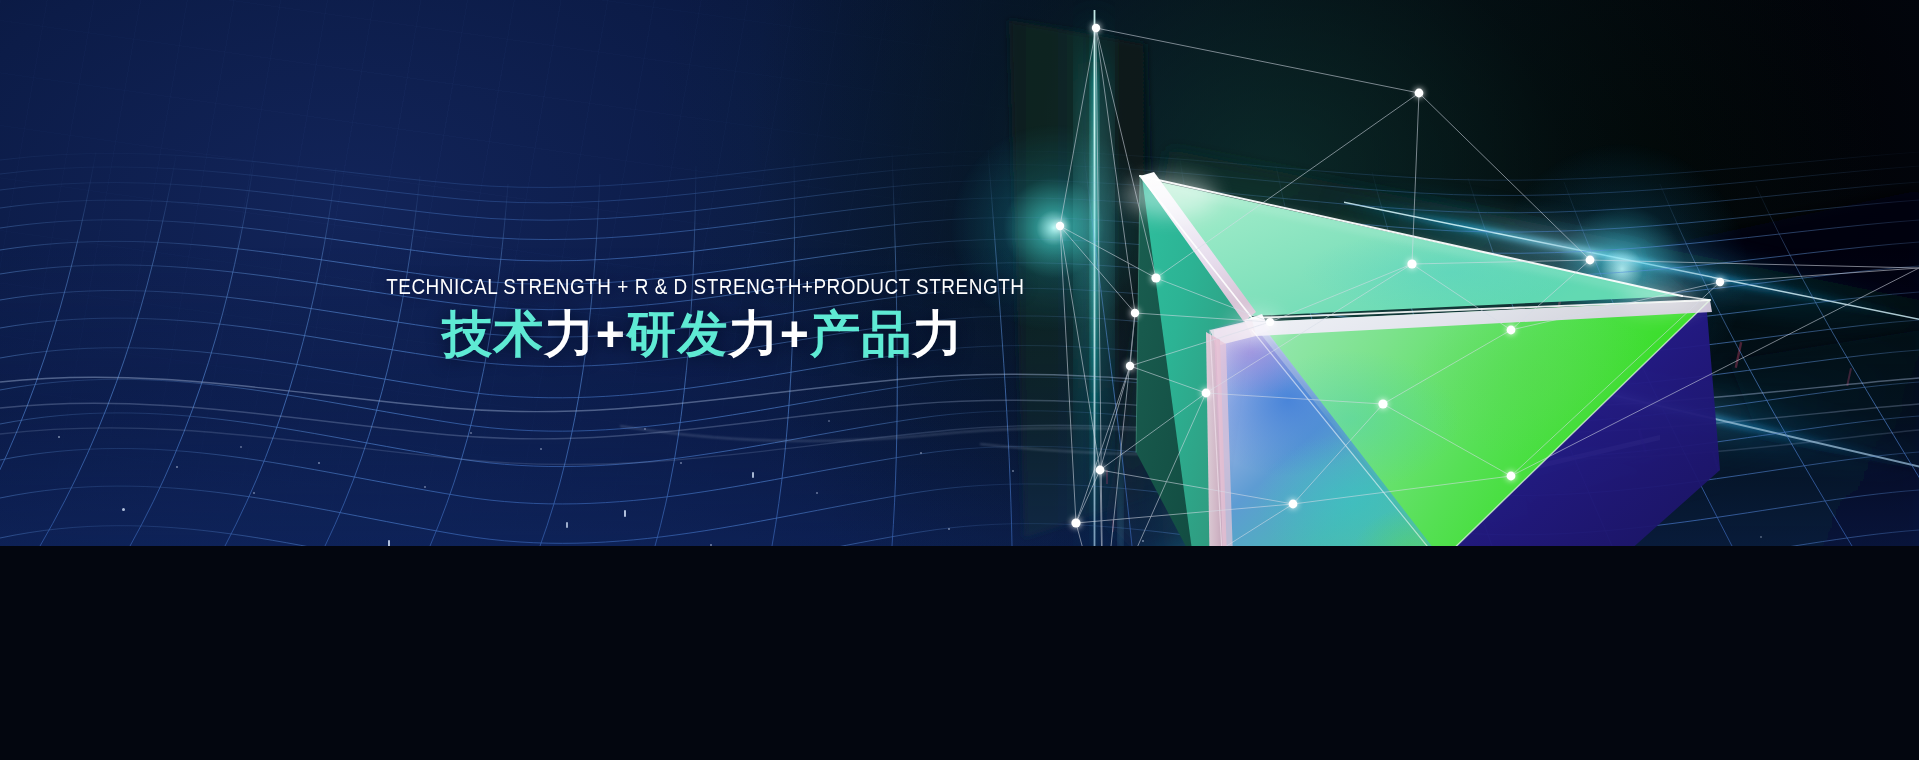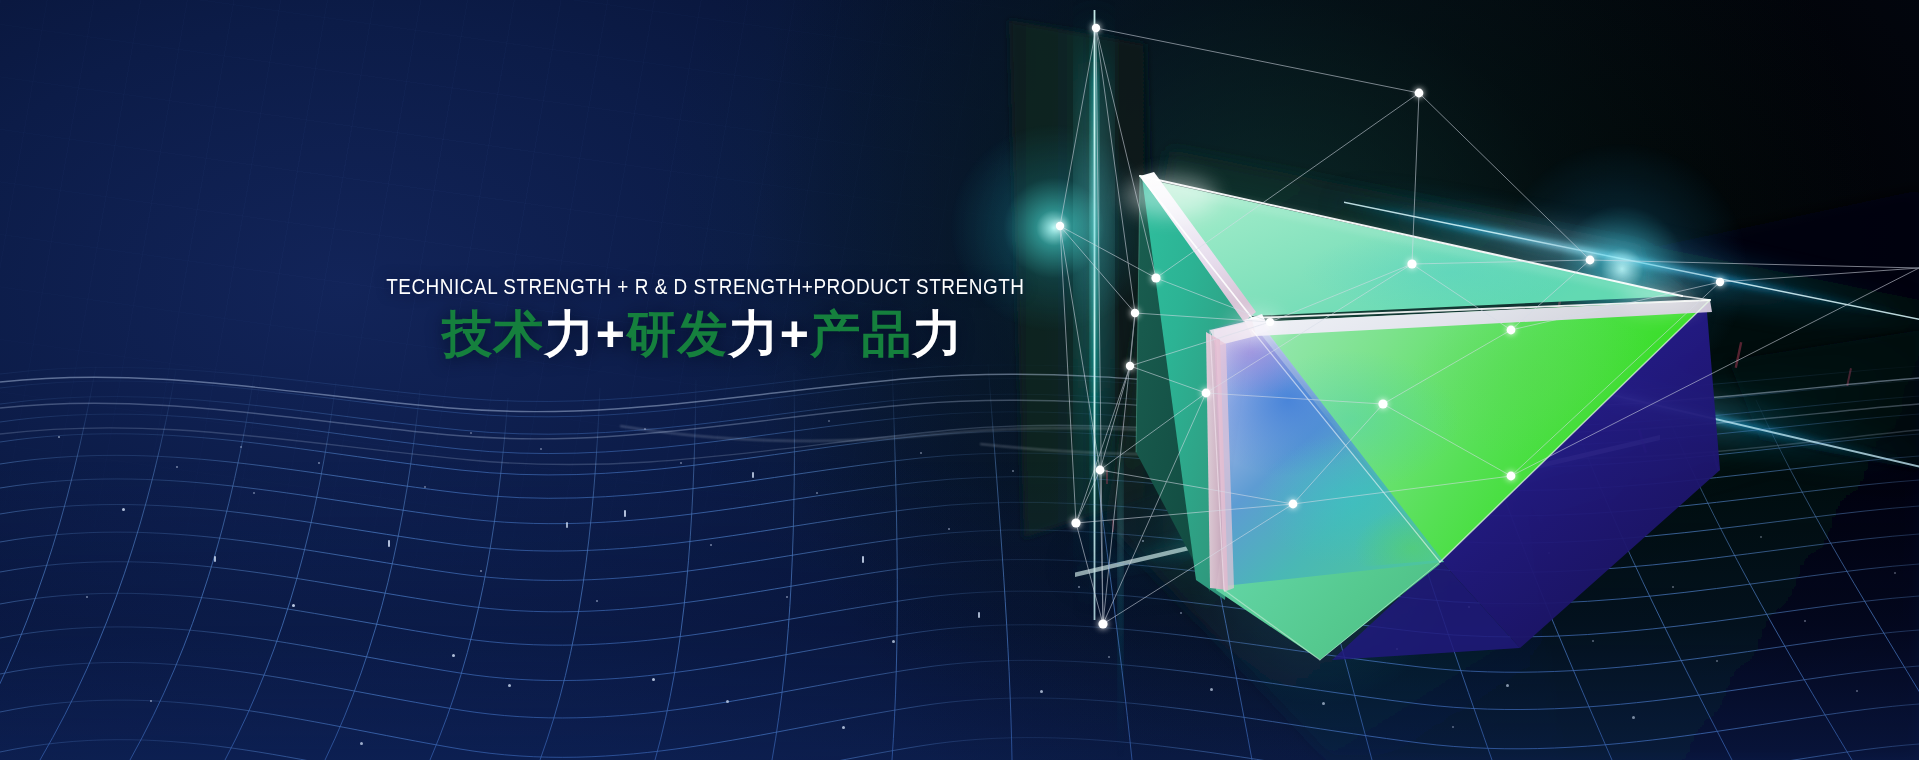--- a/index.html
+++ b/index.html
@@ -2,21 +2,21 @@
 <html><head>
 <meta charset="utf-8">
 <title>Banner</title>
 <style>
   *{margin:0;padding:0;box-sizing:border-box;}
   html,body{width:1919px;height:760px;overflow:hidden;background:#03060f;}
   body{font-family:"Liberation Sans","DejaVu Sans",sans-serif;}
 
   #banner{
     position:relative;
-    width:1919px;height:760px;
+    width:1919px;height:546px;
     overflow:hidden;
     background:#050a1c;
   }
 
   
   .bg-layer{position:absolute;inset:0;}
 
   #bg-navy{
     background:
       radial-gradient(ellipse 1100px 700px at 18% 38%, #122459 0%, #0c1c48 38%, #081437 66%, #050d22 100%),
@@ -104,21 +104,21 @@
   }
   #title{
     margin-top:5px;
     font-size:50px;
     font-weight:700;
     line-height:1.16;
     letter-spacing:1.2px;
     white-space:nowrap;
     text-shadow:0 2px 16px rgba(4,12,36,.85);
   }
-  #title .g{color:#15803d;}
+  #title .g{color:#5eead4;}
   #title .w{color:#ffffff;}
   #title .plus{color:#ffffff;font-weight:700;}
 </style>
 </head>
 <body>
 
 <div id="banner">
 
   <div class="bg-layer" id="bg-navy"></div>
   <div class="bg-layer" id="bg-faint-grid"></div>

